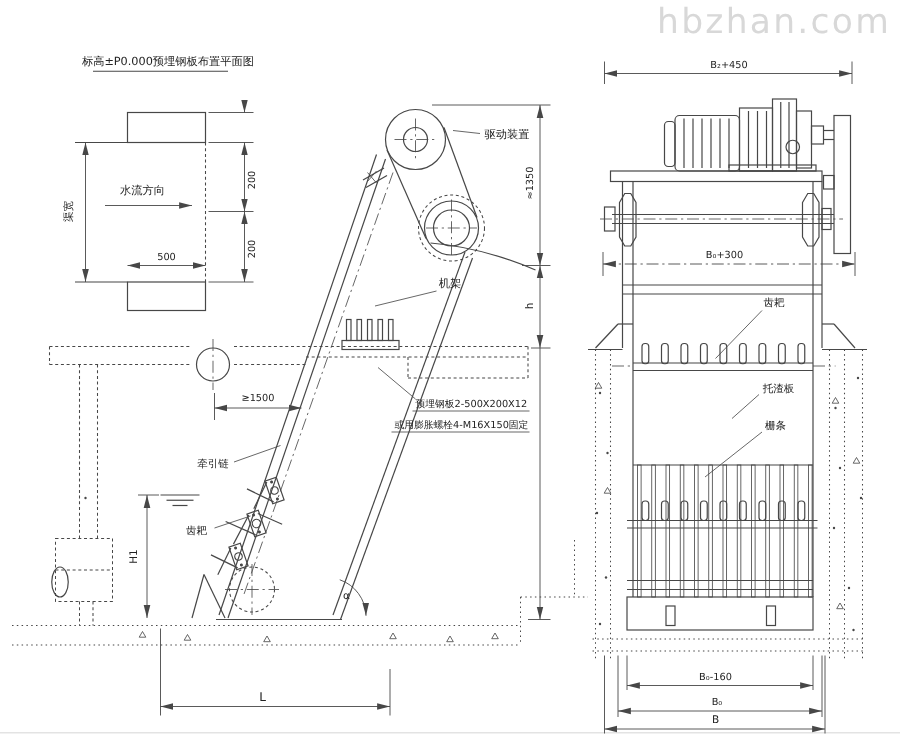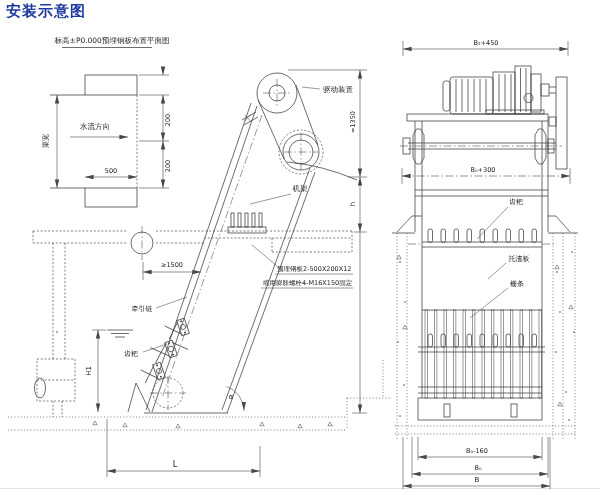--- a/index.html
+++ b/index.html
@@ -21,21 +21,21 @@
   .thin { stroke-width:.55; }
   .dot { fill:var(--line); stroke:none; }
   svg text { fill:#222; stroke:none; font-family:"DejaVu Sans",sans-serif; font-size:7px; }
   .t65 { font-size:6.5px; } .t75 { font-size:7.5px; } .t8 { font-size:8px; }
   #ar path { fill:var(--line); stroke:none; }
 </style>
 </head>
 <body>
 
 <div id="stage">
-  <div class="title">安装示意图</div>
+  <div class="watermark">hbzhan.com</div>
   <div class="bottom-rule"></div>
 
   <svg width="600" height="495" viewBox="0 0 600 495">
     <defs>
       <marker id="ar" markerWidth="10" markerHeight="6" refX="8.6" refY="3" orient="auto-start-reverse" markerUnits="userSpaceOnUse">
         <path d="M0,0.8 L8.6,3 L0,5.2 Z"></path>
       </marker>
     </defs>
 
     <g>

